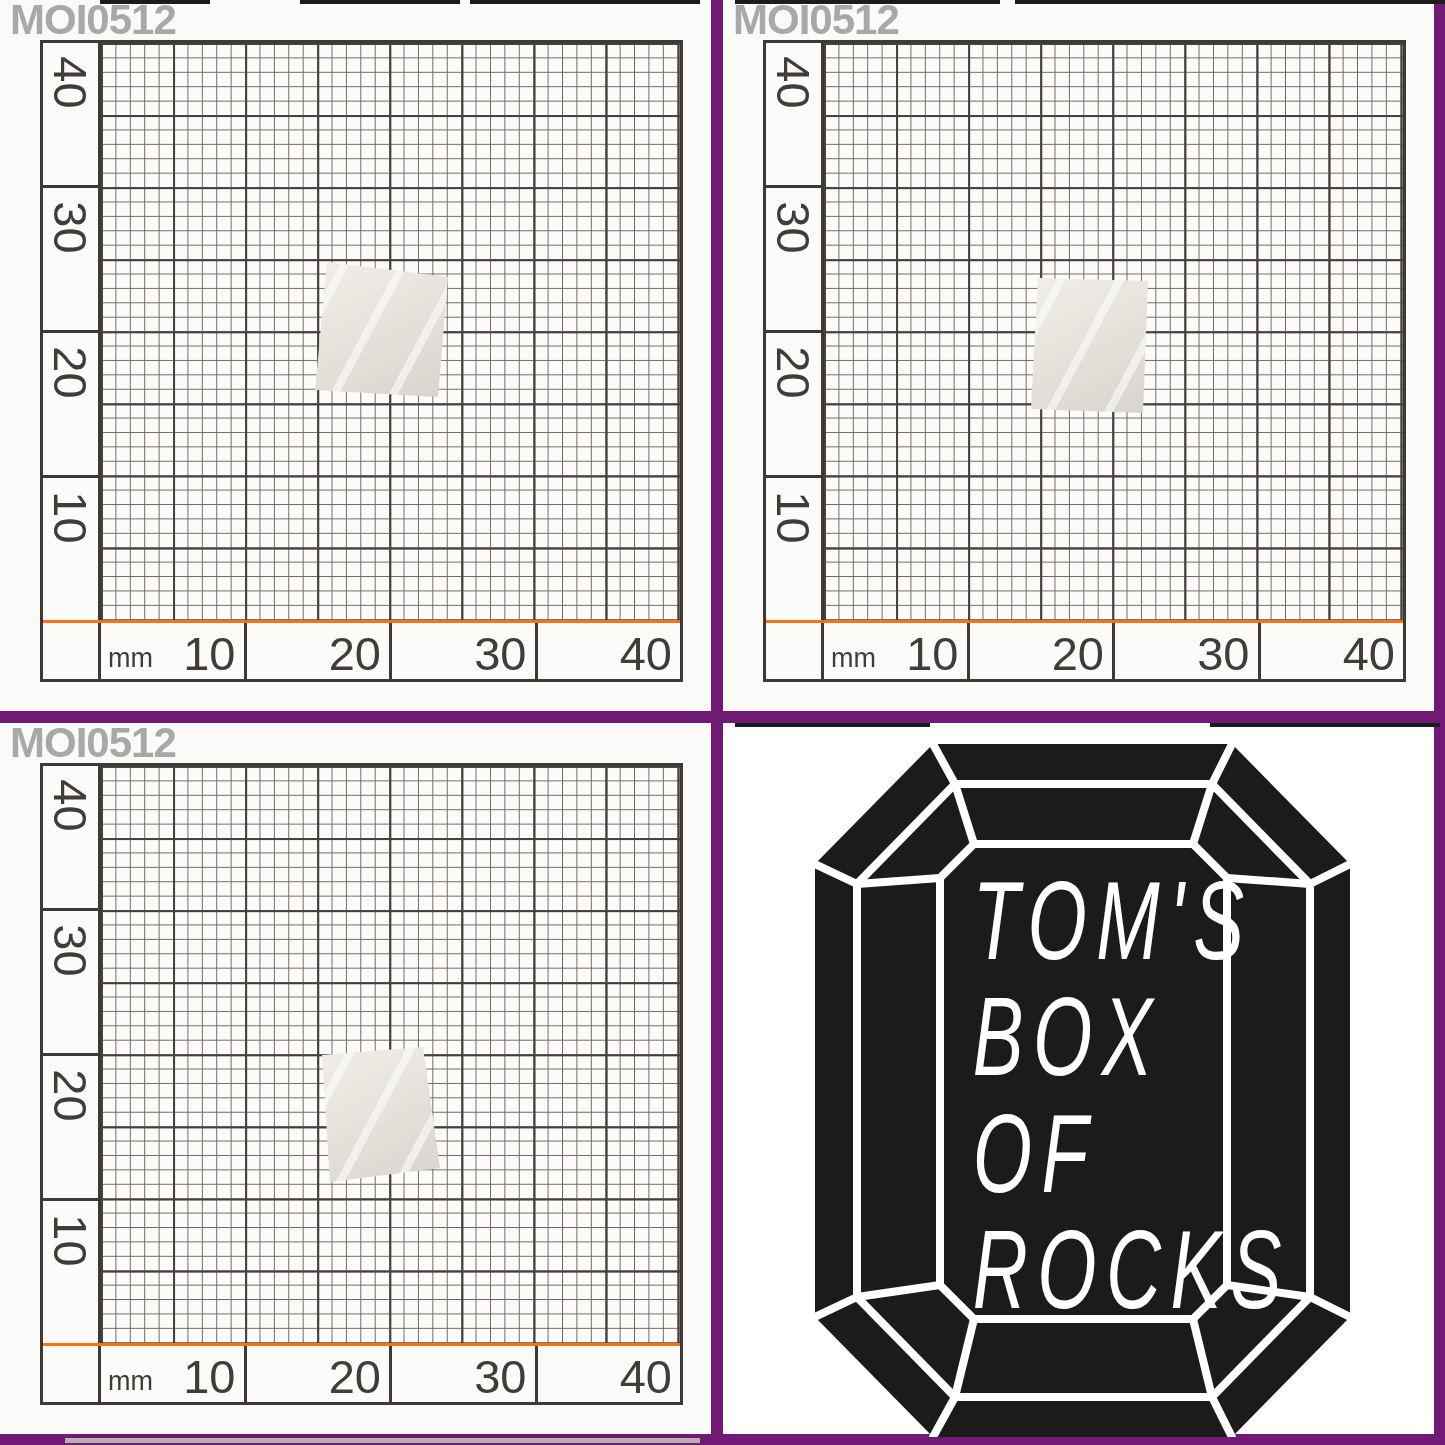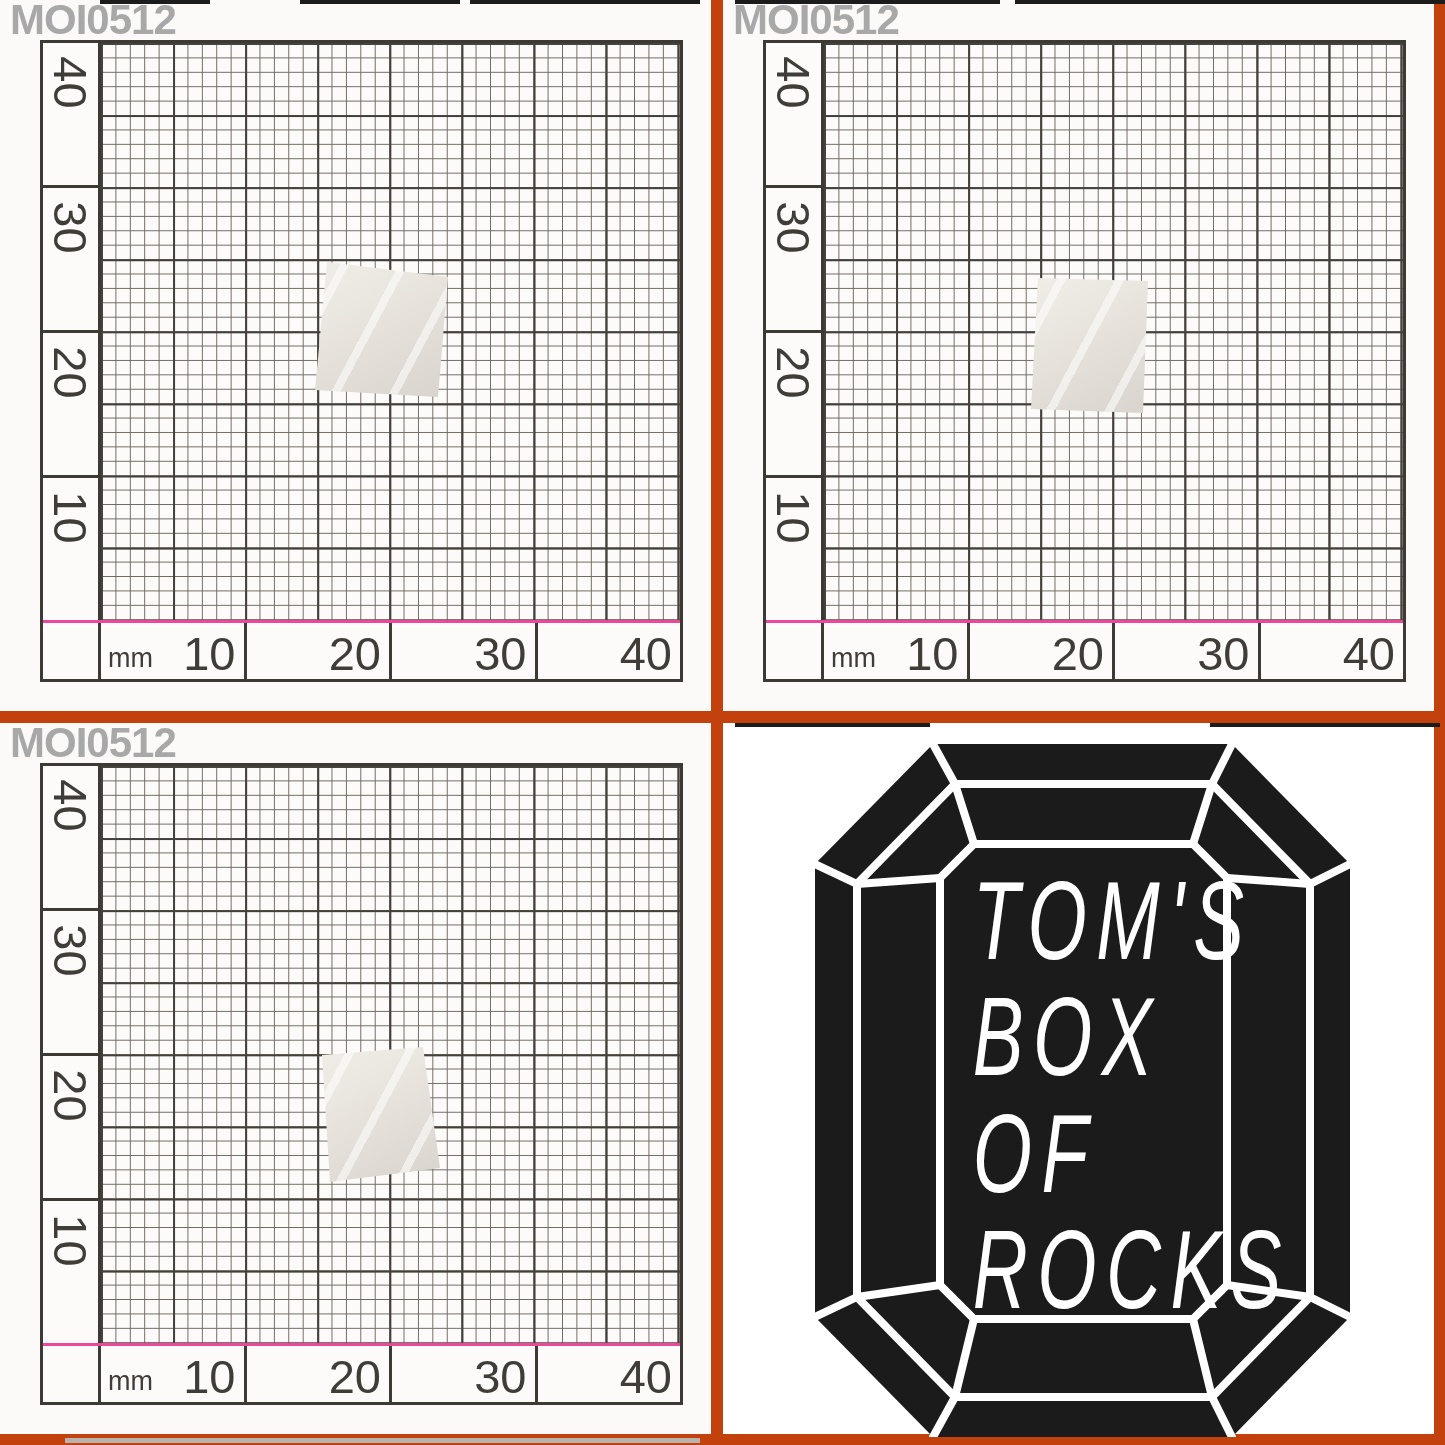--- a/index.html
+++ b/index.html
@@ -1,17 +1,17 @@
 <!DOCTYPE html>
 <html><head>
 <meta charset="utf-8">
 <style>
   html,body{margin:0;padding:0;background:#ffffff;}
   *{box-sizing:border-box;}
-  .canvas{position:relative;width:1445px;height:1445px;background:#c2410c;overflow:hidden;
+  .canvas{position:relative;width:1445px;height:1445px;background:#701a75;overflow:hidden;
           font-family:"Liberation Sans", sans-serif;}
   .panel{position:absolute;width:711px;height:711px;background:#fbfaf8;}
   .panel.logo-panel{background:#ffffff;}
 
   
   .spec-label{position:absolute;left:10px;top:-4px;font-size:42px;font-weight:bold;
               letter-spacing:-1px;color:#a8a8a8;}
 
   
   .gpaper{position:absolute;left:40px;top:40px;width:643px;height:642px;
@@ -23,21 +23,21 @@
   .vnum{position:absolute;top:12px;left:0;width:100%;text-align:center;
         font-size:47px;color:#403c38;transform:rotate(90deg);}
   .grid{position:absolute;left:58px;top:0;width:579px;height:577px;
         background-color:#fcfbf9;
         background-image:
           linear-gradient(to right,#44403b 0,#44403b 2px,transparent 2px),
           linear-gradient(to bottom,#44403b 0,#44403b 2px,transparent 2px),
           linear-gradient(to right,#6e6861 0,#6e6861 1px,transparent 1px),
           linear-gradient(to bottom,#6e6861 0,#6e6861 1px,transparent 1px);
         background-size:72.1px 100%,100% 72.1px,14.42px 100%,100% 14.42px;}
-  .xrow{position:absolute;left:0;bottom:0;width:637px;height:59px;border-top:3px solid #ec4899;
+  .xrow{position:absolute;left:0;bottom:0;width:637px;height:59px;border-top:3px solid #f97316;
         display:flex;}
   .xcorner{width:58px;border-right:3px solid #3d3935;}
   .xcell{flex:1;position:relative;border-right:3px solid #3d3935;}
   .xcell:last-child{border-right:none;}
   .xnum{position:absolute;right:8px;top:3px;font-size:47px;color:#403c38;}
   .mmlab{position:absolute;left:7px;bottom:5px;font-size:27px;color:#403c38;}
 
   
   .specimen{position:absolute;background:
       repeating-linear-gradient(118deg, rgba(255,255,255,0) 0 26px, rgba(255,255,255,.55) 26px 34px, rgba(255,255,255,0) 34px 52px),

